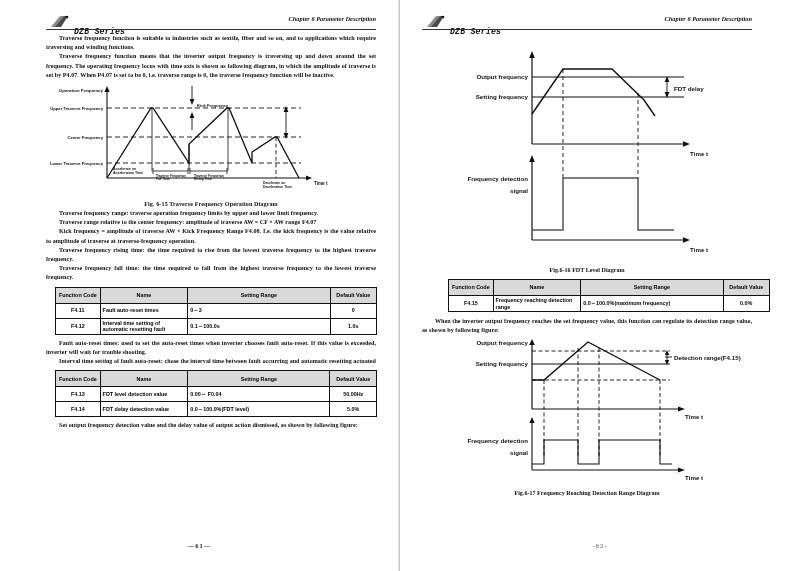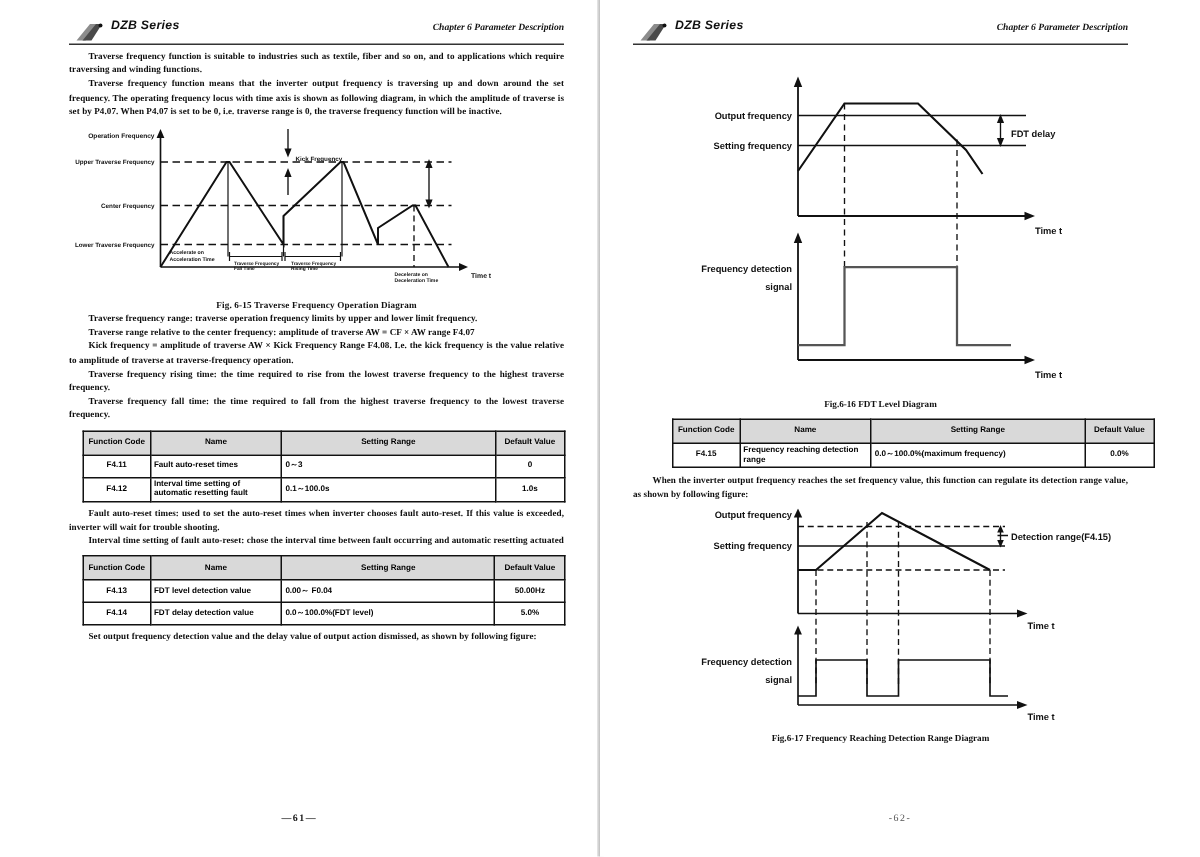--- a/index.html
+++ b/index.html
@@ -9,22 +9,22 @@
   .page.left{border-right:1px solid #d8d8d8;}
   .gutter-shadow{position:absolute;left:398px;top:0;width:5px;height:571px;
      background:linear-gradient(to right,rgba(0,0,0,0.12),rgba(0,0,0,0.02));}
   .inner{position:absolute;left:46px;top:12px;width:330px;}
   .page.right .inner{left:22px;}
 
   
   .hdr{position:relative;height:22px;}
   .hdr .logo{position:absolute;left:4px;top:3px;width:20px;height:13px;}
   .hdr .logo svg{display:block;}
-  .hdr .brand{position:absolute;left:28px;top:0;font-size:8.2px;font-weight:bold;
-     font-style:italic;font-family:Liberation Sans, sans-serif;color:#111;letter-spacing:.2px;}
+  .hdr .brand{position:absolute;left:28px;top:15px;font-size:8.2px;font-weight:bold;
+     font-style:italic;font-family:Liberation Mono, monospace;color:#111;letter-spacing:.2px;}
   .hdr .chap{position:absolute;right:0px;top:3px;font-size:6.4px;font-weight:bold;
      font-style:italic;color:#111;white-space:nowrap;}
   .hdr .rule{position:absolute;left:0;right:0;top:17px;height:1px;background:#333;}
 
   
   .para{font-size:6.05px;line-height:9.2px;text-align:justify;color:#0d0d0d;
         font-weight:bold;font-family:"Liberation Serif",serif;margin:0 0 0 0;
         text-indent:13px;letter-spacing:.05px;}
   .blk{margin-bottom:1px;}
 

